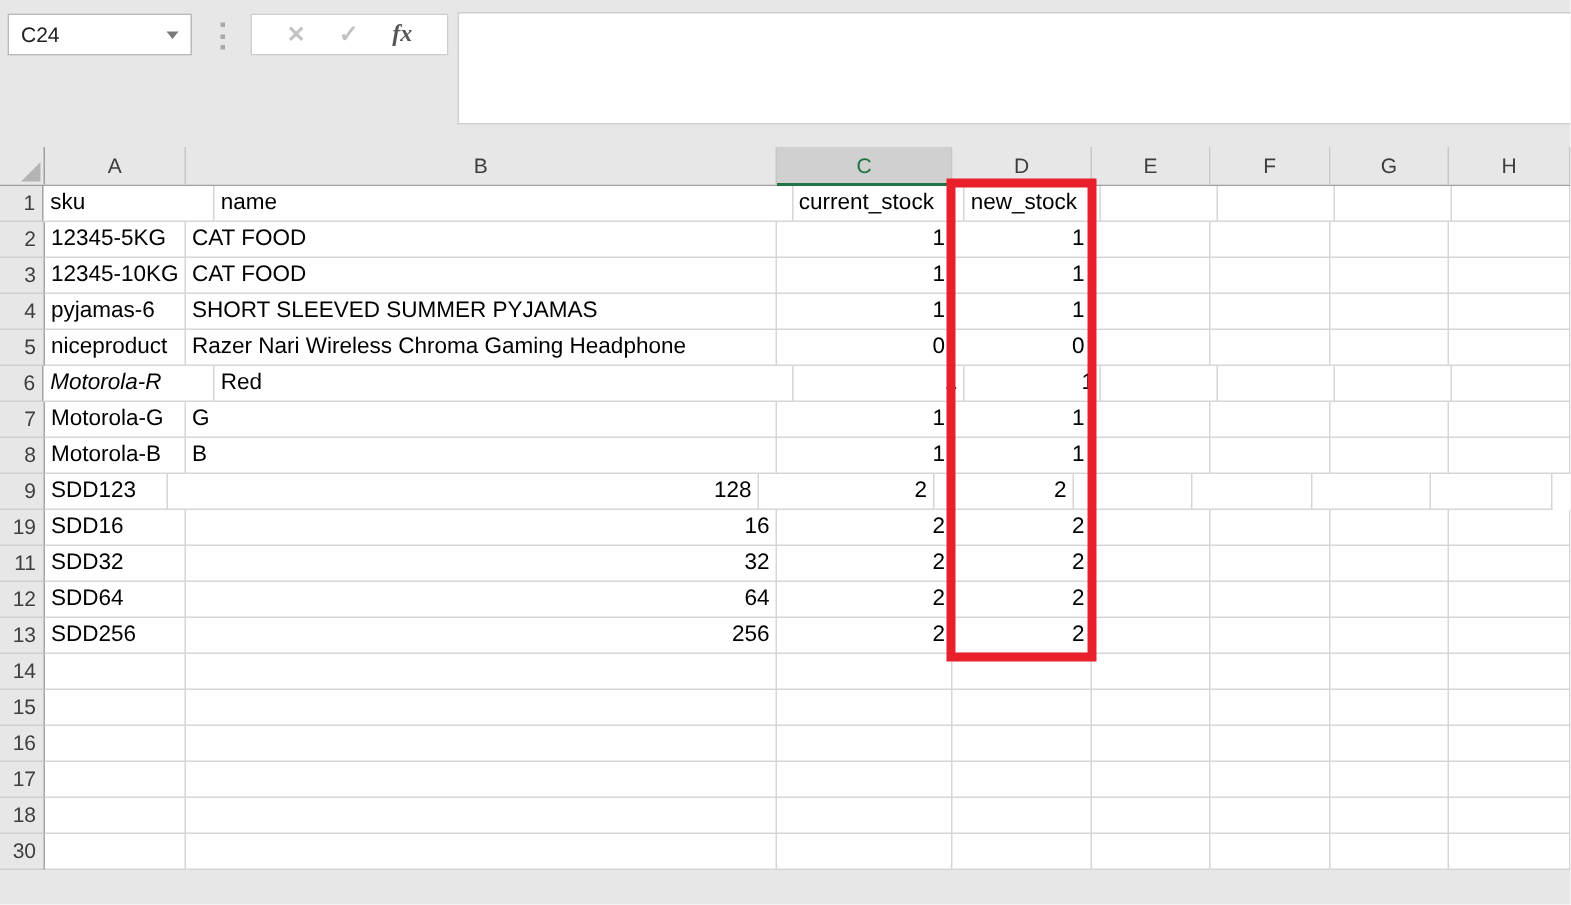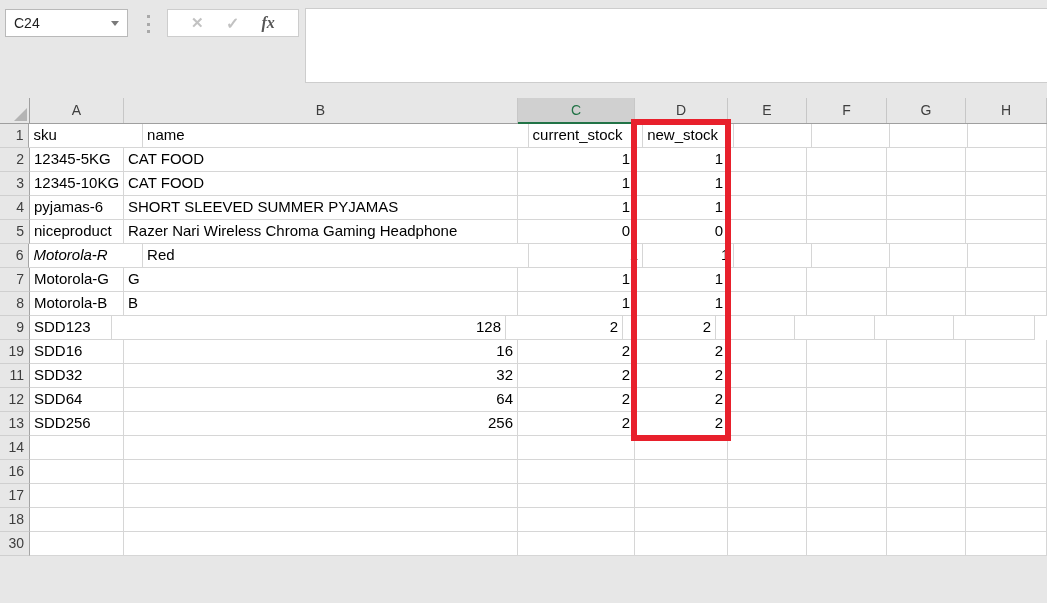--- a/index.html
+++ b/index.html
@@ -271,20 +271,31 @@
         <div class="cell" style="width: 94px;"></div>
         <div class="cell" style="width: 394px;"></div>
         <div class="cell" style="width: 117px;"></div>
         <div class="cell" style="width: 93px;"></div>
         <div class="cell" style="width: 79px;"></div>
         <div class="cell" style="width: 80px;"></div>
         <div class="cell" style="width: 79px;"></div>
         <div class="cell" style="width: 81px;"></div>
       </div>
       <div class="row">
+        <div class="gutter">15</div>
+        <div class="cell" style="width: 94px;"></div>
+        <div class="cell" style="width: 394px;"></div>
+        <div class="cell" style="width: 117px;"></div>
+        <div class="cell" style="width: 93px;"></div>
+        <div class="cell" style="width: 79px;"></div>
+        <div class="cell" style="width: 80px;"></div>
+        <div class="cell" style="width: 79px;"></div>
+        <div class="cell" style="width: 81px;"></div>
+      </div>
+      <div class="row">
         <div class="gutter">16</div>
         <div class="cell" style="width: 94px;"></div>
         <div class="cell" style="width: 394px;"></div>
         <div class="cell" style="width: 117px;"></div>
         <div class="cell" style="width: 93px;"></div>
         <div class="cell" style="width: 79px;"></div>
         <div class="cell" style="width: 80px;"></div>
         <div class="cell" style="width: 79px;"></div>
         <div class="cell" style="width: 81px;"></div>
       </div>

